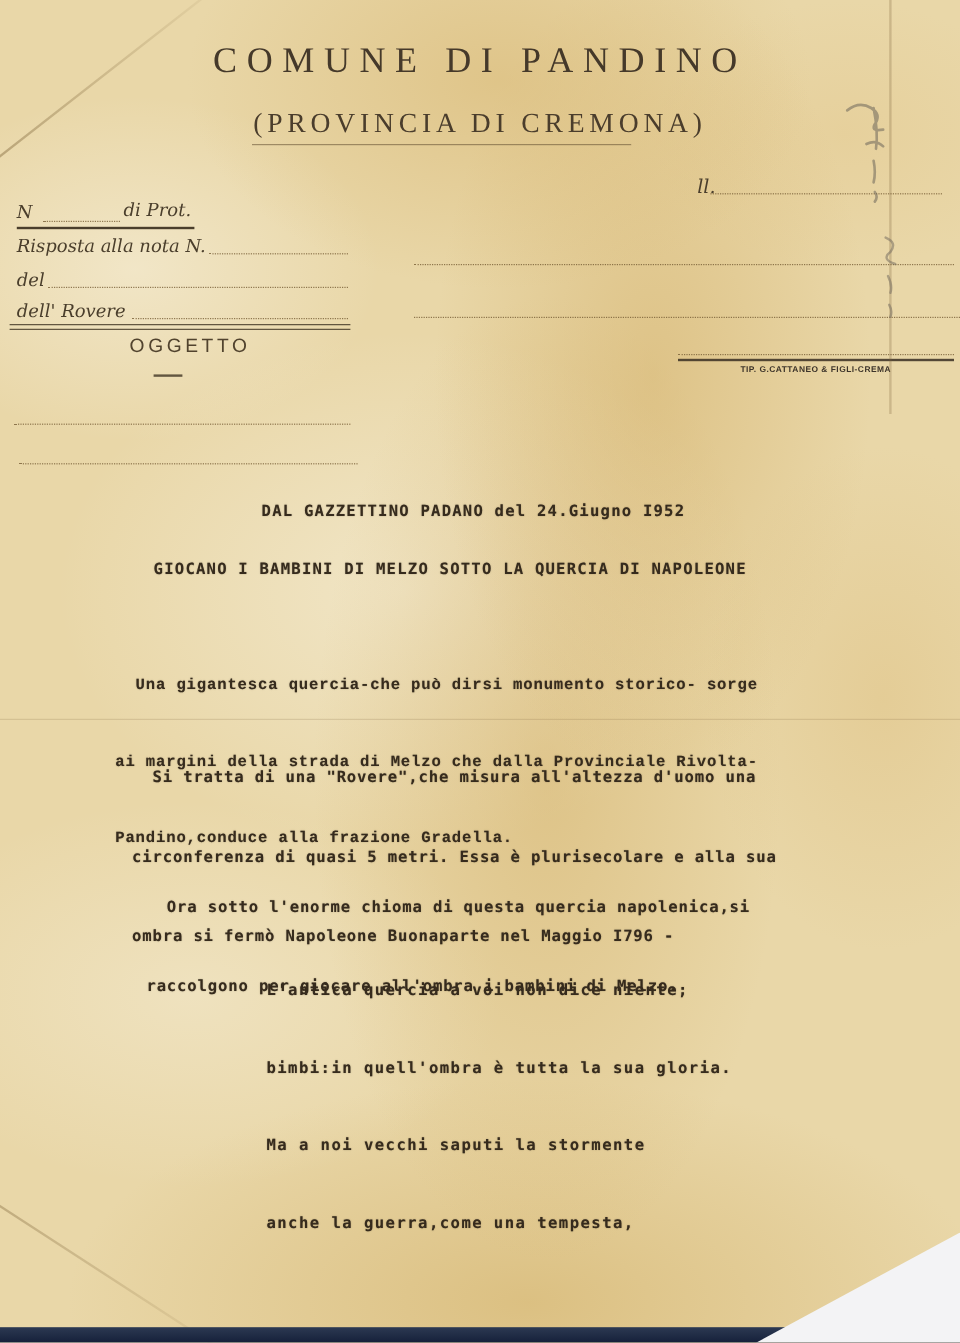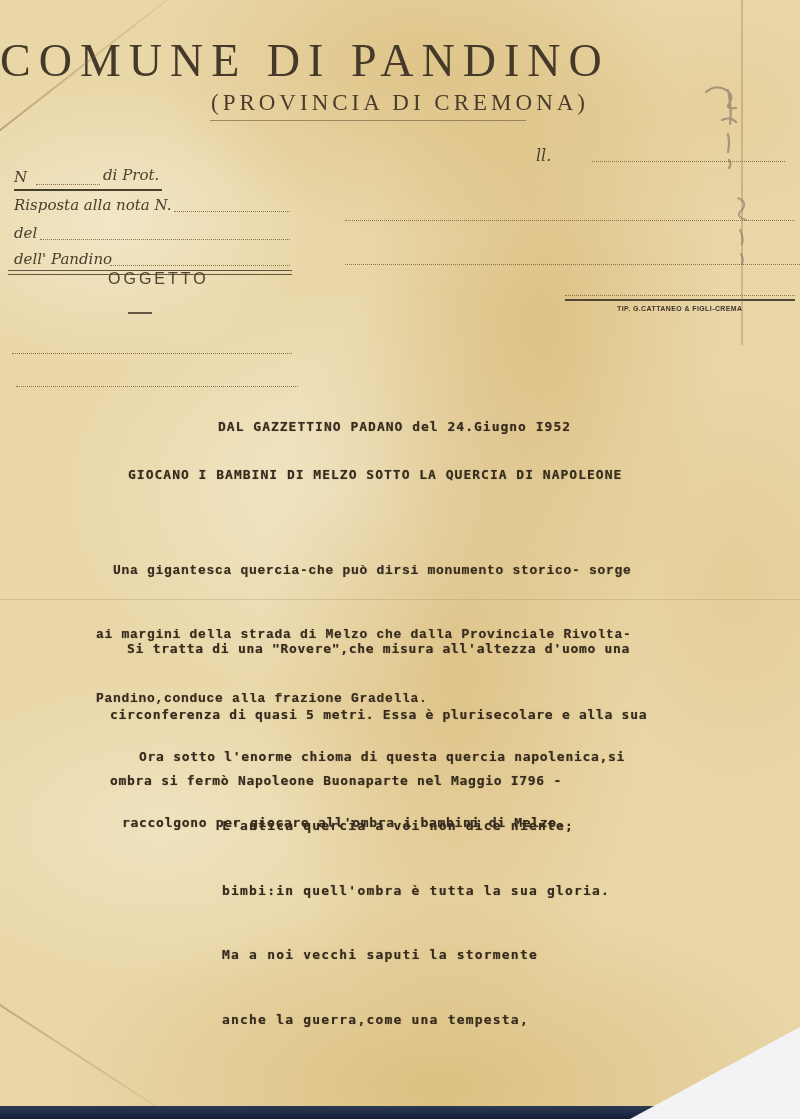--- a/index.html
+++ b/index.html
@@ -13,47 +13,47 @@
       radial-gradient(ellipse 480px 360px at 42% 44%, rgba(247,241,222,.55), transparent 60%),
       radial-gradient(ellipse 340px 240px at 14% 20%, rgba(248,242,224,.55), transparent 60%),
       radial-gradient(ellipse 420px 260px at 20% 74%, rgba(246,239,218,.45), transparent 62%),
       radial-gradient(ellipse 620px 300px at 55% 97%, rgba(206,169,92,.50),  transparent 62%),
       radial-gradient(ellipse 240px 340px at 92% 52%, rgba(221,190,126,.42), transparent 62%),
       radial-gradient(ellipse 260px 180px at 88% 10%, rgba(226,198,138,.40), transparent 62%);
     font-family:"Liberation Sans",sans-serif;
   }
   
   .lh-title{
-    position:absolute;left:0;right:0;top:34px;text-align:left;
-    font-family:"Liberation Serif",serif;font-size:46px;font-weight:400;
+    position:absolute;left:0;right:0;top:34px;text-align:center;
+    font-family:"Liberation Serif",serif;font-size:30px;font-weight:400;
     letter-spacing:8px;color:#45392a;white-space:nowrap;
   }
   .lh-subtitle{
     position:absolute;left:0;right:0;top:90px;text-align:center;
     font-family:"Liberation Serif",serif;font-size:23px;letter-spacing:4px;color:#4a3d2c;
   }
   .lh-rule{position:absolute;left:210px;top:120px;width:316px;height:1px;background:rgba(96,76,48,.55);}
   .script{font-family:"DejaVu Serif",serif;font-style:italic;color:#4a3e2c;font-size:15px;}
-  .date-label{position:absolute;left:536px;top:146px;font-size:16px;}
+  .date-label{position:absolute;left:581px;top:146px;font-size:16px;}
   .dotted{position:absolute;height:1px;border-bottom:1.5px dotted rgba(118,93,52,.8);}
   .d-date{left:592px;top:160px;width:193px;}
   .f-n{position:absolute;left:14px;top:168px;}
   .d-n{left:36px;top:183px;width:64px;}
   .f-nsuf{position:absolute;left:103px;top:166px;font-weight:normal;}
   .u-n{position:absolute;left:14px;top:189px;width:148px;height:1.5px;background:#4a3e2c;}
   .f-risposta{position:absolute;left:14px;top:196px;}
   .d-risposta{left:174px;top:210px;width:116px;}
   .d-right1{left:345px;top:219px;width:450px;}
   .f-del{position:absolute;left:14px;top:224px;}
   .d-del{left:40px;top:238px;width:250px;}
   .f-ufficio{position:absolute;left:14px;top:250px;}
   .d-ufficio{left:110px;top:264px;width:180px;}
   .d-right2{left:345px;top:263px;width:455px;}
   .dbl-rule{position:absolute;left:8px;top:270px;width:284px;height:3px;border-top:1px solid rgba(74,62,44,.85);border-bottom:1px solid rgba(74,62,44,.85);}
-  .oggetto{position:absolute;left:108px;top:270px;font-size:16px;letter-spacing:3px;color:#51432e;font-family:"Liberation Sans",sans-serif;}
+  .oggetto{position:absolute;left:108px;top:280px;font-size:16px;letter-spacing:3px;color:#51432e;font-family:"Liberation Sans",sans-serif;}
   .oggetto-dash{position:absolute;left:128px;top:312px;width:24px;height:2px;background:rgba(74,62,44,.85);}
   .d-ogg-right{left:565px;top:294px;width:230px;}
   .s-ogg-right{position:absolute;left:565px;top:299px;width:230px;height:2px;background:rgba(56,46,34,.85);}
   .printer{position:absolute;left:617px;top:305px;font-size:7px;font-weight:bold;letter-spacing:.4px;color:#3d342a;}
   .d-left1{left:12px;top:352px;width:280px;}
   .d-left2{left:16px;top:385px;width:282px;}
   
   .tw{
     position:absolute;font-family:"DejaVu Sans Mono",monospace;
     font-size:13px;font-weight:bold;color:#362b1d;white-space:pre;
@@ -94,21 +94,21 @@
   <div class="script f-nsuf">di Prot.</div>
   <div class="u-n"></div>
 
   <div class="script f-risposta">Risposta alla nota N.</div>
   <div class="dotted d-risposta"></div>
   <div class="dotted d-right1"></div>
 
   <div class="script f-del">del</div>
   <div class="dotted d-del"></div>
 
-  <div class="script f-ufficio">dell' Pandino</div>
+  <div class="script f-ufficio">dell' Rovere</div>
   <div class="dotted d-ufficio"></div>
   <div class="dotted d-right2"></div>
   <div class="dbl-rule"></div>
 
   <div class="oggetto">OGGETTO</div>
   <div class="oggetto-dash"></div>
   <div class="dotted d-ogg-right"></div>
   <div class="s-ogg-right"></div>
   <div class="printer">TIP. G.CATTANEO &amp; FIGLI-CREMA</div>
 

